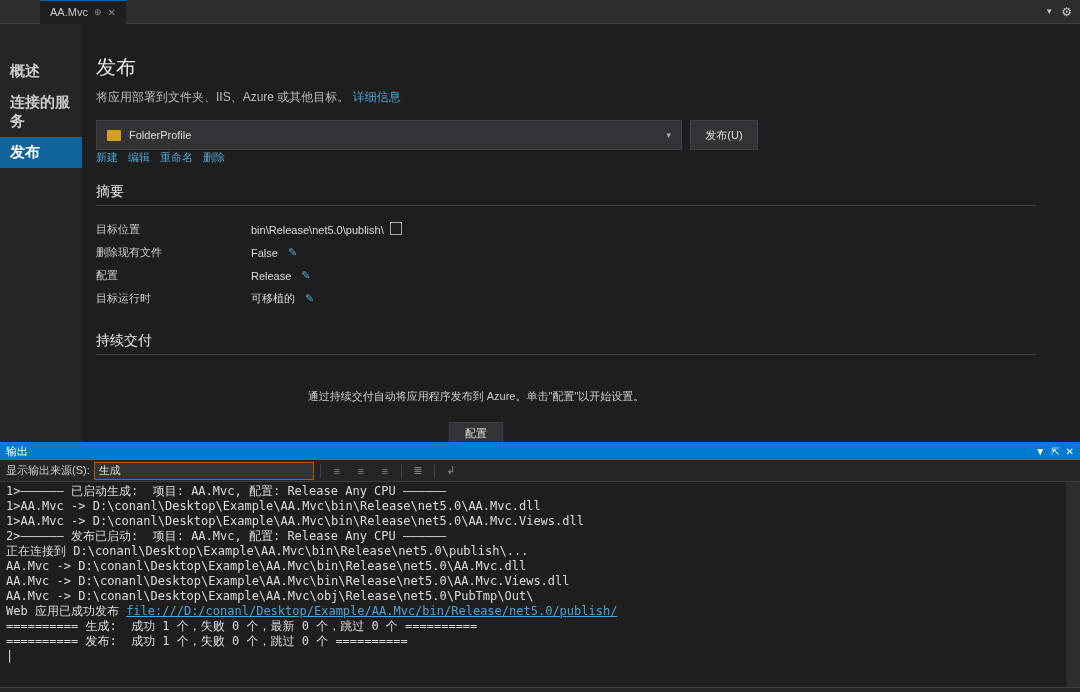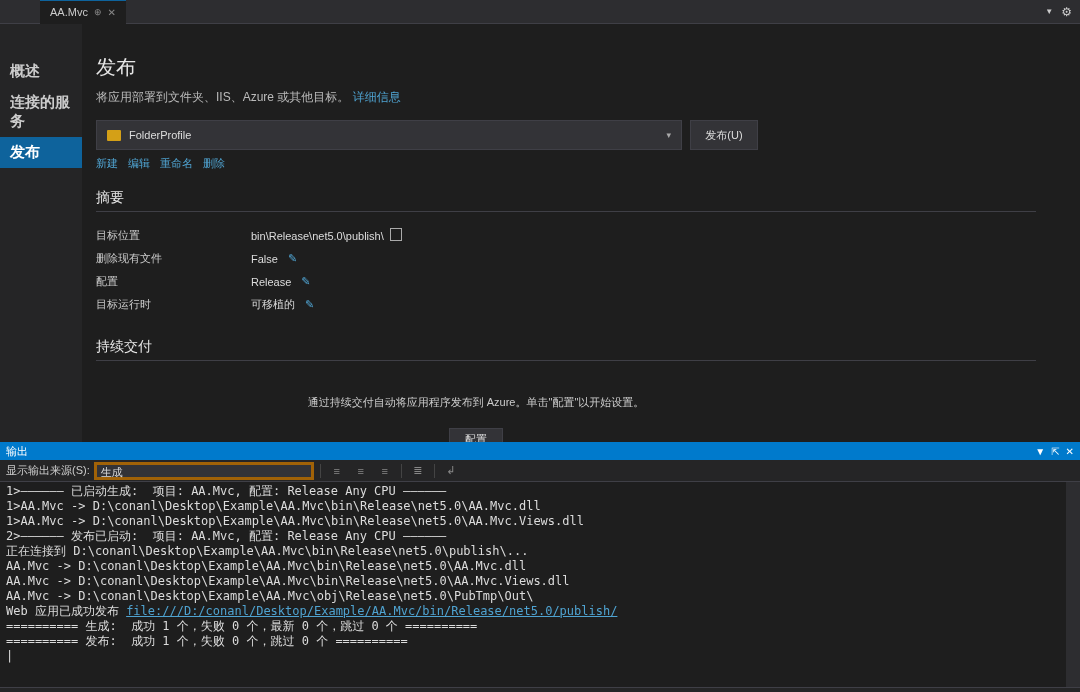--- a/index.html
+++ b/index.html
@@ -76,21 +76,20 @@
 .page-subtitle {
   font-size: 12px;
   color: #bbb;
   margin-bottom: 14px;
 }
 .link { color: #4fa3d1; cursor: pointer; }
 .profile-row {
   display: flex;
   gap: 8px;
   align-items: center;
-  margin-bottom: 6px;
 }
 .profile-select {
   flex: 0 0 586px;
   height: 30px;
   background: #333337;
   border: 1px solid #3f3f46;
   display: flex;
   align-items: center;
   padding: 0 10px;
   gap: 8px;
@@ -203,21 +202,21 @@
   background: #252526;
   display: flex;
   align-items: center;
   padding: 0 6px;
   gap: 4px;
   border-bottom: 1px solid #3f3f46;
 }
 .output-source-label { font-size: 11px; color: #ccc; }
 .output-source-select {
   background: #333337;
-  border: 3px solid #a16207;
+  border: 1px solid #a16207;
   color: #ddd;
   font-size: 11px;
   height: 18px;
   width: 220px;
   padding: 0 4px;
 }
 .tb-btn {
   width: 20px;
   height: 18px;
   display: flex;

